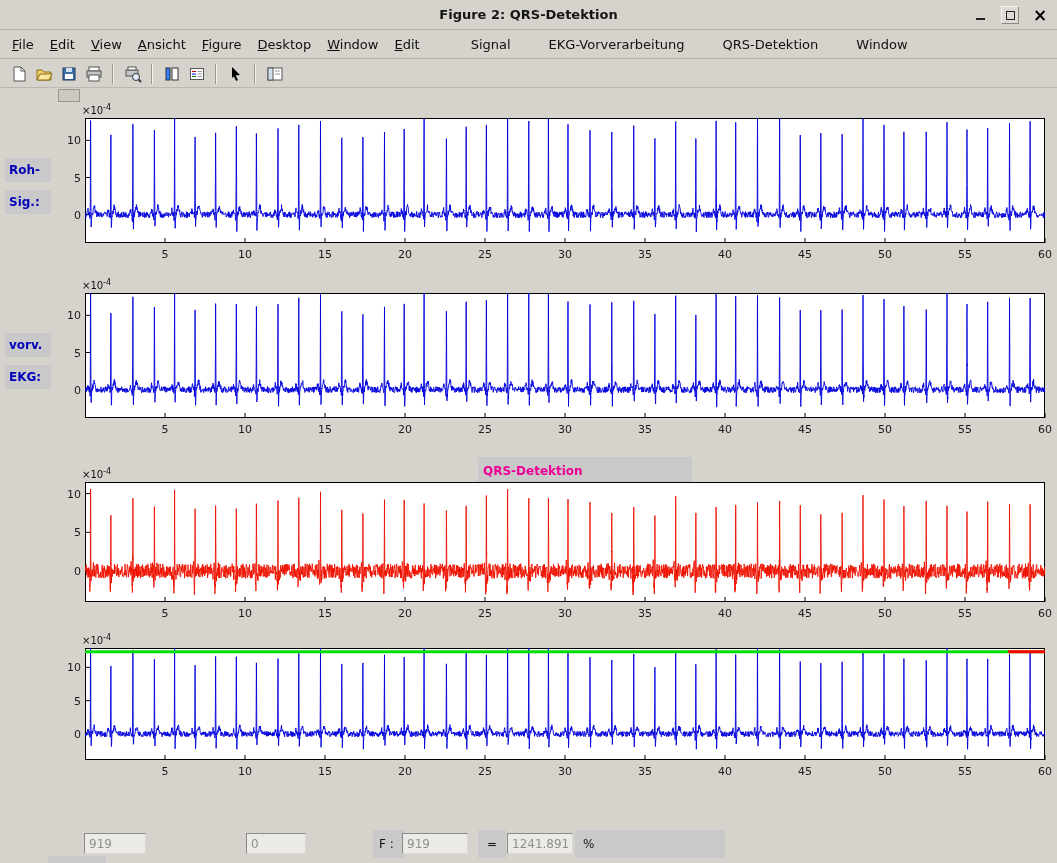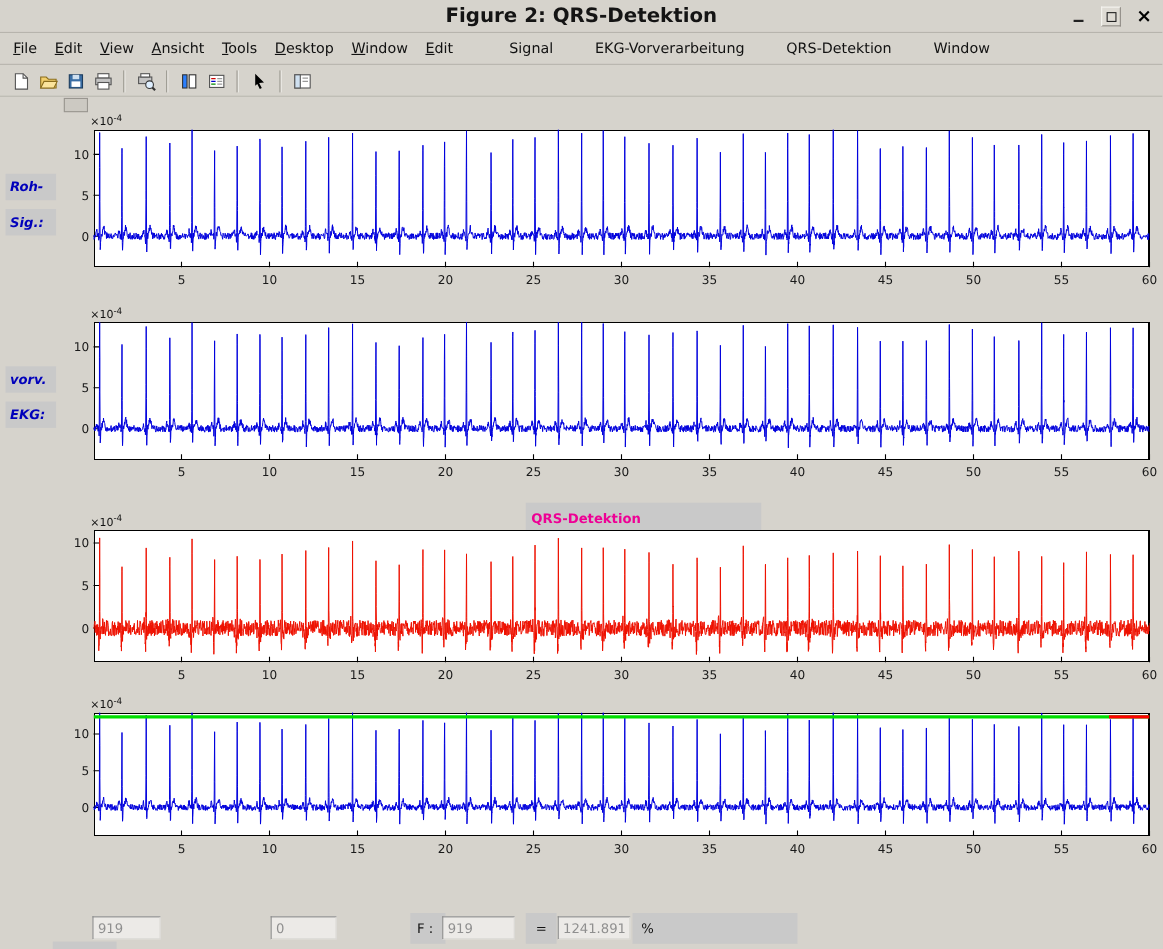--- a/index.html
+++ b/index.html
@@ -4,21 +4,21 @@
 <style>
   * { box-sizing: border-box; margin: 0; padding: 0; }
   html,body { width:1057px; height:863px; }
   body { font-family:"DejaVu Sans",sans-serif; background:#d6d3cc; }
   #window { position:relative; width:1057px; height:863px; background:#d6d3cc; overflow:hidden; }
 
   
   .titlebar { position:absolute; top:0; left:0; right:0; height:30px; background:#d6d3cc;
               border-bottom:1px solid #b7b4ad; }
   .title { position:absolute; left:0; right:0; top:0; height:20px; line-height:30px;
-           text-align:center; font-weight:bold; font-size:18px; color:#141414; }
+           text-align:center; font-weight:bold; font-size:13px; color:#141414; }
   .win-controls { position:absolute; right:8px; top:0; height:30px; display:flex; align-items:center; gap:12px; }
   .wbtn { width:18px; height:18px; display:flex; align-items:center; justify-content:center; cursor:default; }
   .min-glyph { width:9px; height:9px; border-bottom:2px solid #222; }
   .max-btn { background:#dedbd4; border:1px solid; border-color:#f5f4f0 #8e8b84 #8e8b84 #f5f4f0; }
   .max-glyph { width:9px; height:9px; border:1px solid #222; display:block; }
   .close-glyph { font-size:17px; font-weight:bold; color:#000; line-height:18px; }
 
   
   .menubar { position:absolute; top:31px; left:0; right:0; height:28px; background:#d6d3cc;
              border-bottom:1px solid #b7b4ad; display:flex; align-items:center; }
@@ -34,21 +34,21 @@
              border-bottom:1px solid #bbb8b1; display:flex; align-items:center; padding-left:6px; }
   .tb-btn { width:23px; height:23px; display:flex; align-items:center; justify-content:center; margin:0 1px; cursor:default; }
   .tsep { width:2px; height:20px; margin:0 6px; border-left:1px solid #9b9890; border-right:1px solid #f3f2ee; }
 
   .small-widget { position:absolute; left:58px; top:89px; width:22px; height:13px;
                   background:#ccc9c2; border:1px solid #999690; }
 
   
   .chart-mount { position:absolute; left:55px; width:1000px; }
   .side-label { position:absolute; left:5px; width:46px; height:24px; background:#c9c9c9;
-                color:#0000bb; font-weight:bold; font-size:12px; line-height:24px; padding-left:4px;font-style:italic; }
+                color:#0000bb; font-weight:bold; font-size:12px; line-height:24px; padding-left:4px; }
   .det-title { position:absolute; left:478px; top:457px; width:214px; height:29px; background:#c9c9c9;
                color:#ee0095; font-weight:bold; font-size:12px; line-height:29px; padding-left:5px; }
 
   
   .flabel { position:absolute; top:862px; font-size:12px; color:#6d28d9; }
   .fbox { position:absolute; top:830px; height:28px; background:#c9c9c9; font-size:12px;
           color:#111; display:flex; align-items:center; }
   .field { position:absolute; top:833px; height:21px; background:#eceae7;
            border:1px solid; border-color:#8a8a8a #d9d7d3 #d9d7d3 #8a8a8a;
            color:#8f8f8f; font-size:12px; font-family:"DejaVu Sans",sans-serif; padding:0 4px; }
@@ -73,21 +73,21 @@
         </div>
     </div>
   </div>
 
   <div class="menubar">
     <div class="menu-left">
       <span class="menu-item">File</span>
       <span class="menu-item">Edit</span>
       <span class="menu-item">View</span>
       <span class="menu-item">Ansicht</span>
-      <span class="menu-item">Tools</span>
+      <span class="menu-item">Figure</span>
       <span class="menu-item">Desktop</span>
       <span class="menu-item">Window</span>
       <span class="menu-item">Edit</span>
     </div>
     <div class="menu-right">
       <span class="menu-item">Signal</span>
       <span class="menu-item">EKG-Vorverarbeitung</span>
       <span class="menu-item">QRS-Detektion</span>
       <span class="menu-item">Window</span>
     </div>

